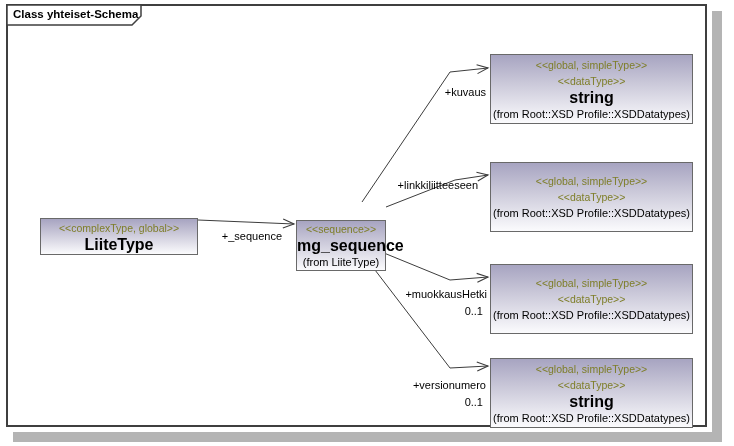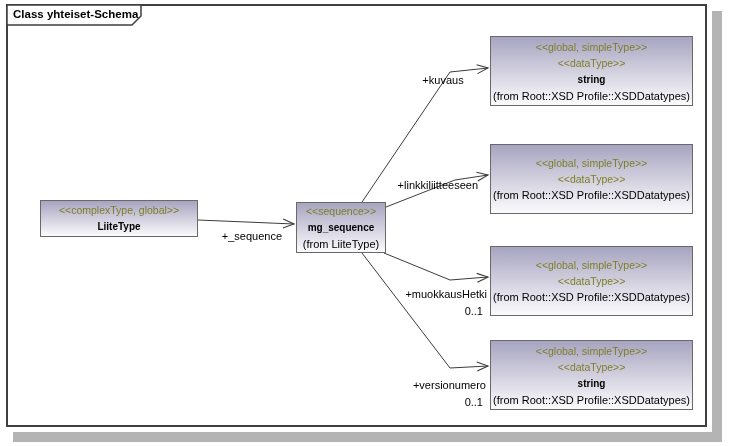--- a/index.html
+++ b/index.html
@@ -17,23 +17,24 @@
   .tab-title{
     position:absolute;left:13px;top:8px;
     font-size:11.5px;font-weight:bold;color:#000;white-space:nowrap;
   }
   .node{
     position:absolute;
     background:linear-gradient(180deg,#a7a4c1 0%,#c9c7d8 40%,#fbfbfd 100%);
     border:1px solid #696969;
     display:flex;flex-direction:column;justify-content:center;
     text-align:center;
+    margin-top:18px;
   }
   .stereo{font-size:10.5px;color:#7e7e28;line-height:16px;white-space:nowrap;}
-  .nname{font-size:10px;font-weight:bold;color:#000;line-height:17px;white-space:nowrap;text-align:center;}
+  .nname{font-size:16px;font-weight:bold;color:#000;line-height:17px;white-space:nowrap;text-align:center;}
   .origin{font-size:11px;color:#000;line-height:16px;white-space:nowrap;}
   .elabel{
     position:absolute;font-size:11px;color:#000;white-space:nowrap;text-align:right;
   }
 </style>
 </head>
 <body>
 
 <div class="stage">
 
@@ -90,20 +91,20 @@
   </div>
 
   <div class="node" style="left:490px;top:340px;width:201px;height:68px;">
     <div class="stereo">&lt;&lt;global, simpleType&gt;&gt;</div>
     <div class="stereo">&lt;&lt;dataType&gt;&gt;</div>
     <div class="nname">string</div>
     <div class="origin">(from Root::XSD Profile::XSDDatatypes)</div>
   </div>
 
   <div class="elabel" style="left:200px;top:230px;width:82px;">+_sequence</div>
-  <div class="elabel" style="left:400px;top:74px;width:86px;text-align:center;">+kuvaus</div>
+  <div class="elabel" style="left:400px;top:86px;width:86px;">+kuvaus</div>
   <div class="elabel" style="left:384px;top:179px;width:94px;">+linkkiliitteeseen</div>
   <div class="elabel" style="left:395px;top:288px;width:92px;">+muokkausHetki</div>
   <div class="elabel" style="left:440px;top:305px;width:43px;">0..1</div>
   <div class="elabel" style="left:392px;top:379px;width:94px;text-align:right;">+versionumero</div>
   <div class="elabel" style="left:440px;top:396px;width:43px;">0..1</div>
 
 </div>
 
 </body></html>

